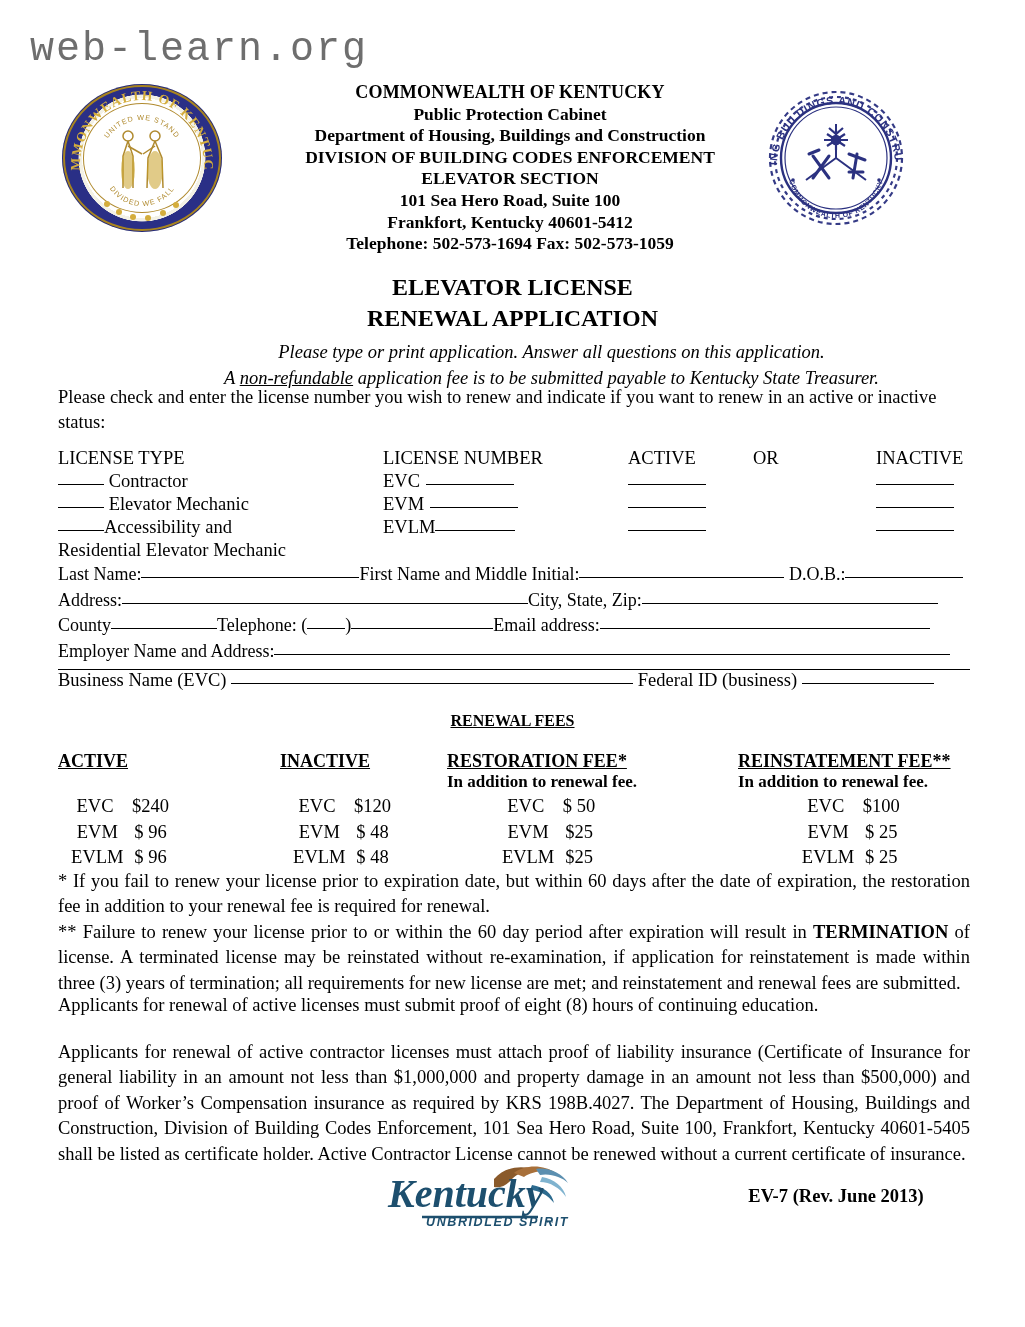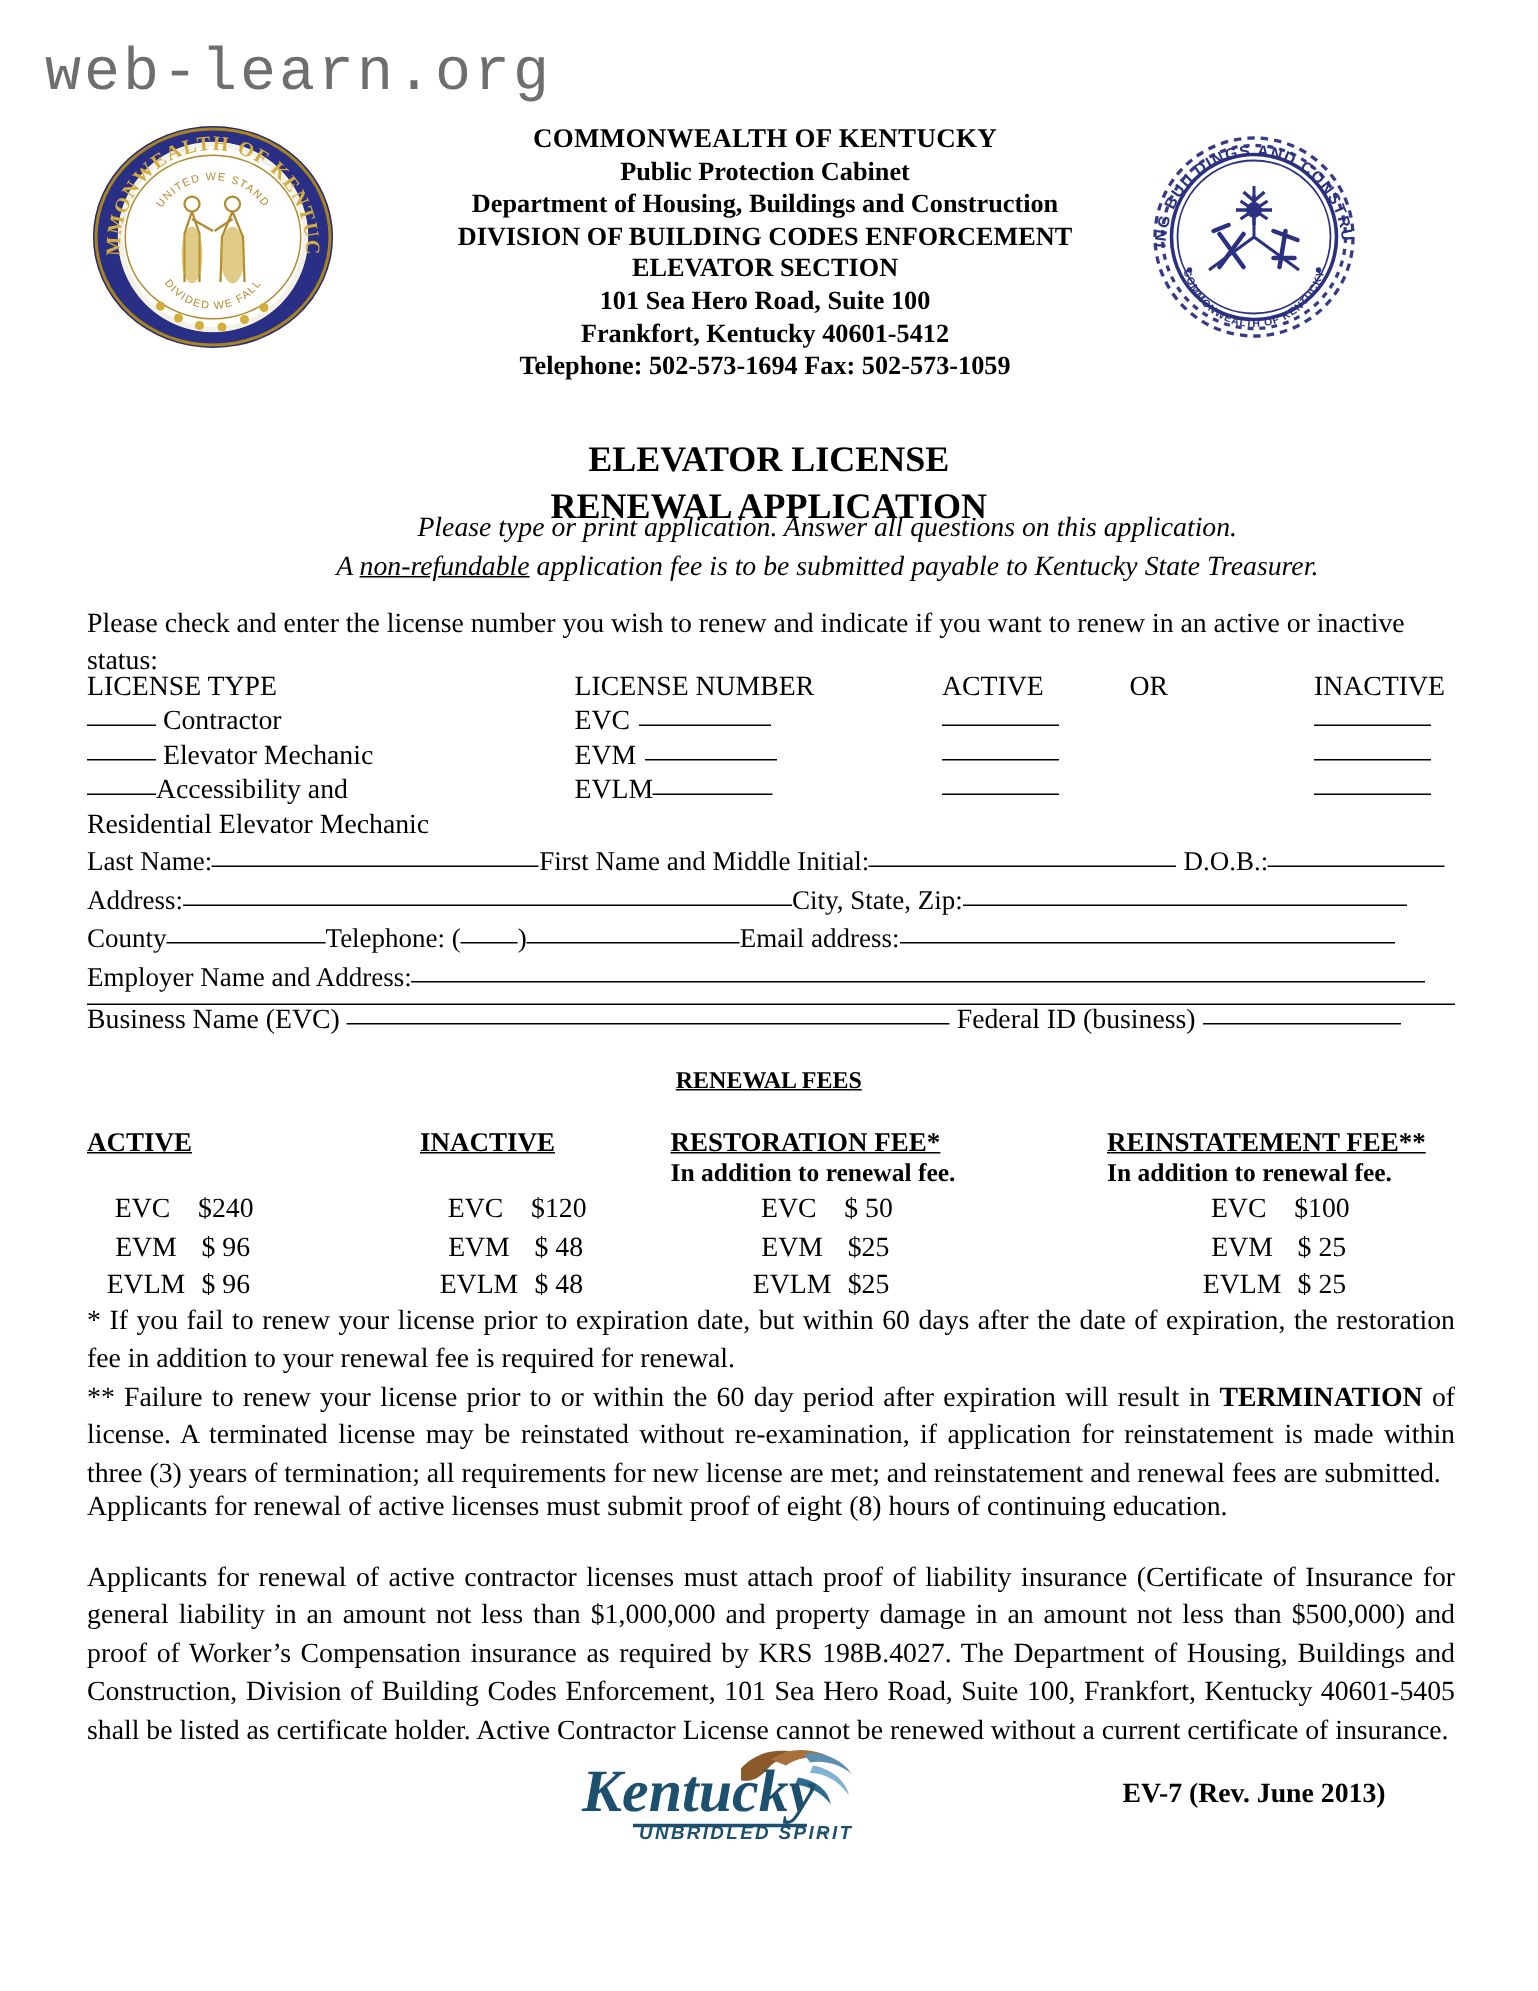--- a/index.html
+++ b/index.html
@@ -103,21 +103,20 @@
 
   
   .doc-title {
     position: absolute;
     left: 0; top: 272px;
     width: 1025px;
     text-align: center;
     font-weight: bold;
     font-size: 24px;
     line-height: 31px;
-    margin-top: 20px;
   }
 
   
   .instructions {
     position: absolute;
     left: 0; top: 339px;
     width: 1025px;
     text-align: center;
     font-style: italic;
     font-size: 18.5px;
@@ -128,21 +127,21 @@
 
   
   .body-text {
     position: absolute;
     font-size: 18.5px;
     line-height: 25px;
   }
 
   .intro {
     left: 58px;
-    top: 404px;
+    top: 385px;
     width: 910px;
   }
 
   
   .lic-grid {
     position: absolute;
     left: 58px;
     top: 447px;
     width: 920px;
     font-size: 18.5px;

